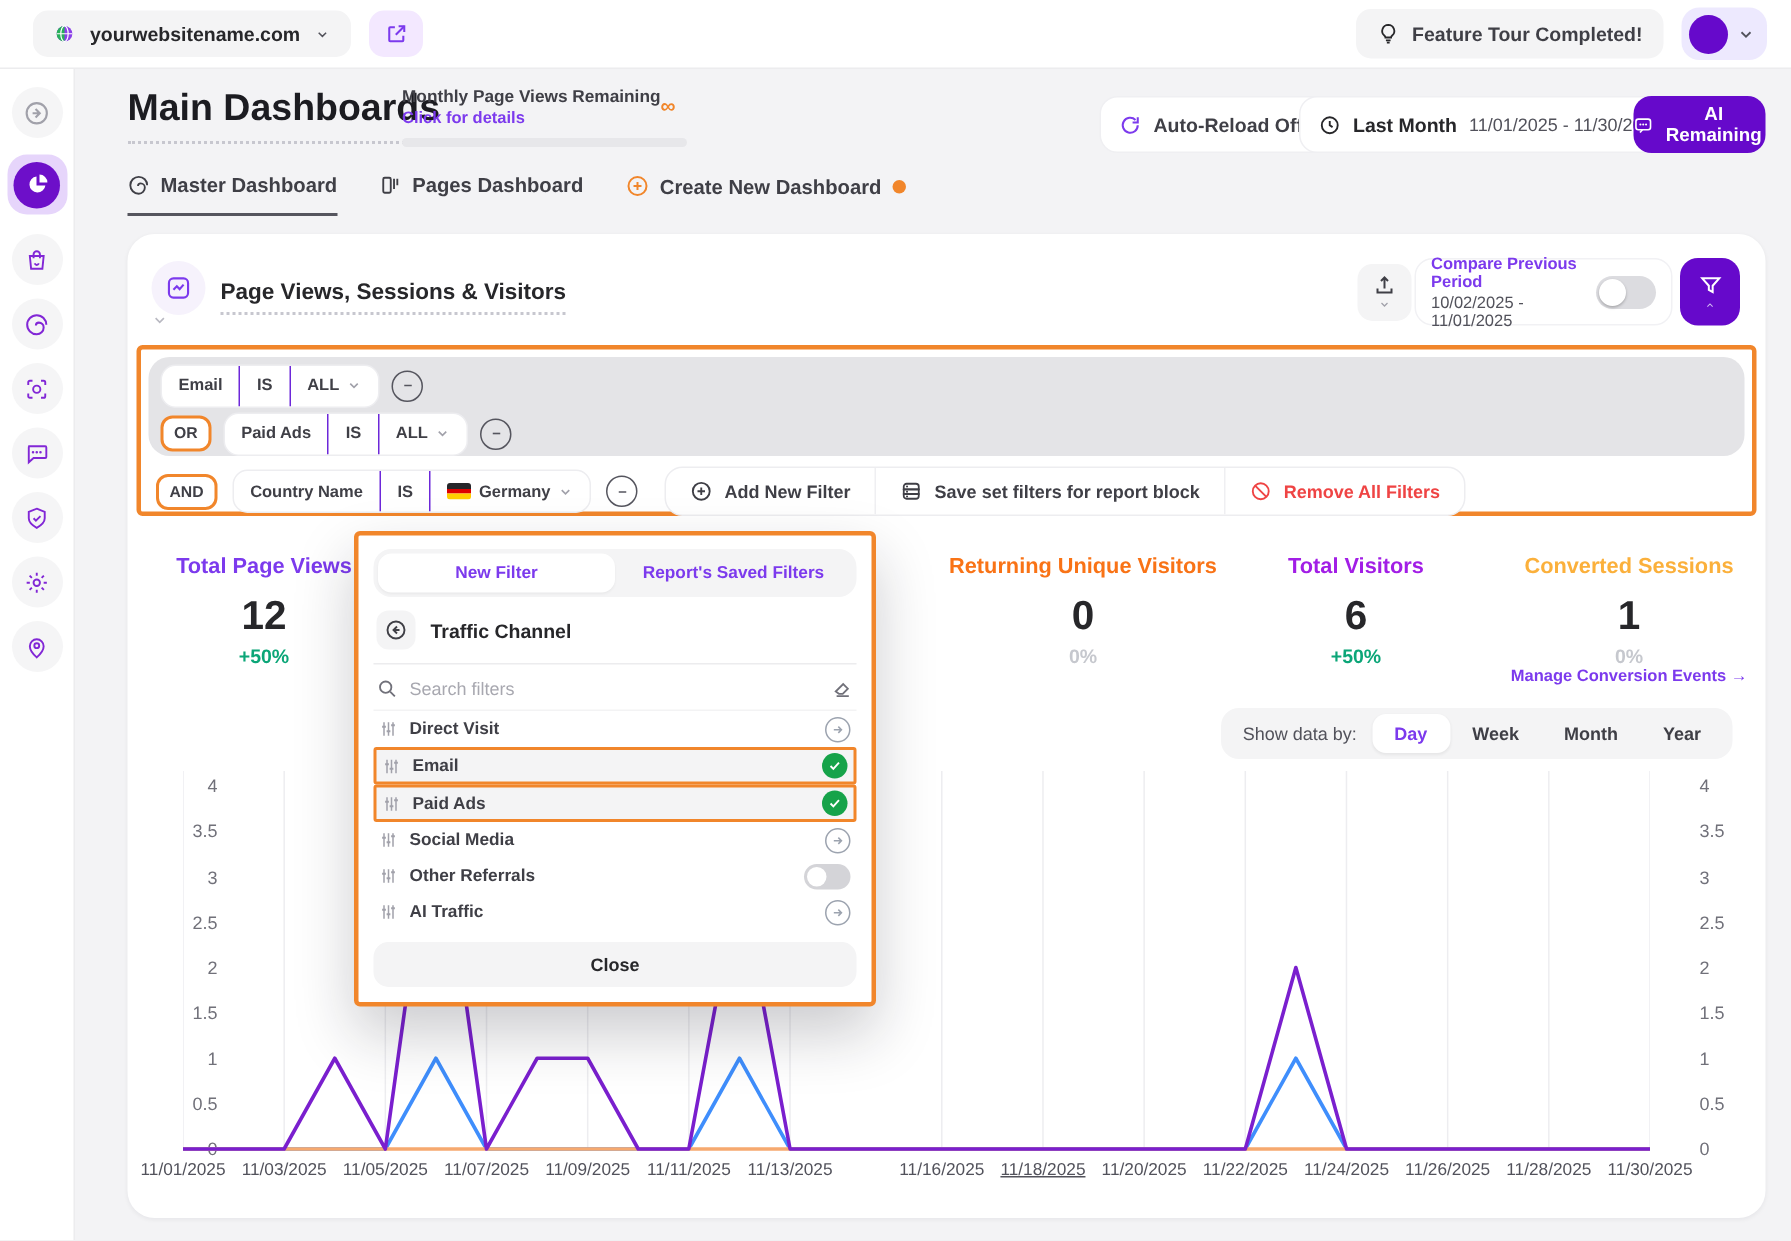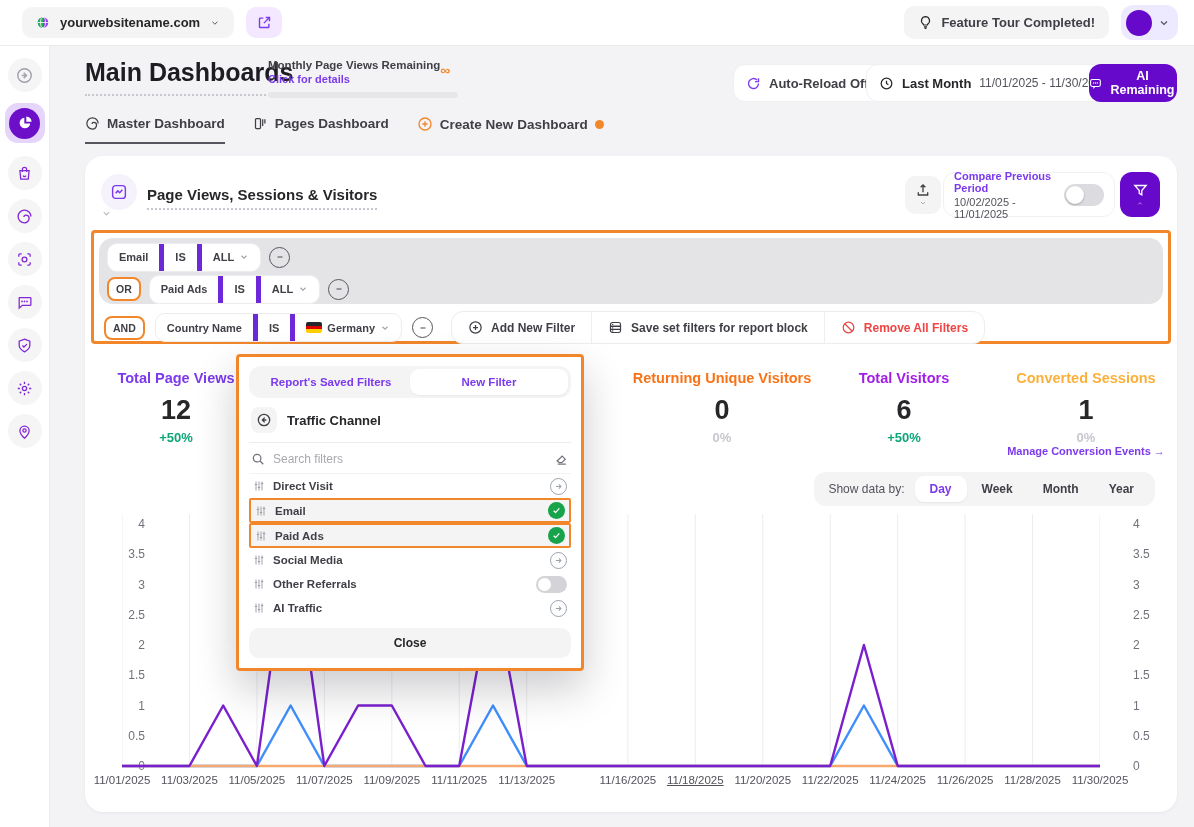--- a/index.html
+++ b/index.html
@@ -71,21 +71,21 @@
   .toggle .knob { position:absolute; left:2px; top:2px; width:18px; height:18px; border-radius:50%; background:#fff; box-shadow:0 1px 2px rgba(0,0,0,.25); }
   .funnel-btn { position:absolute; left:1035px; top:16px; width:40px; height:45px; border:none; border-radius:12px; background:#6609cb;
                 color:#fff; display:flex; flex-direction:column; align-items:center; justify-content:center; gap:1px; cursor:pointer; }
 
   
   .filter-sec { position:absolute; left:6px; top:74px; width:1080px; height:114px; border:3px solid #f1862b; border-radius:4px; background:#fff; }
   .filter-gray { margin:5px; height:66px; background:#e4e4e7; border-radius:14px; padding:5px 8px; }
   .f-row { display:flex; align-items:center; gap:8px; height:28px; margin-bottom:4px; }
   .f-row3 { display:flex; align-items:center; gap:10px; margin:7px 10px 0; }
   .chip-group { display:inline-flex; align-items:stretch; background:#fff; border:1px solid #ededf0; border-radius:10px; overflow:hidden; }
-  .chip-cell { display:flex; align-items:center; gap:5px; padding:0 11px; font-size:11px; font-weight:700; color:#3f3f46; border-left:5px solid #6d28d9; height:27px; cursor:pointer; }
+  .chip-cell { display:flex; align-items:center; gap:5px; padding:0 11px; font-size:11px; font-weight:700; color:#3f3f46; border-left:1px solid #6d28d9; height:27px; cursor:pointer; }
   .chip-cell:first-child { border-left:none; }
   .chip-cell .chev { color:#a1a1aa; }
   .op-chip { background:#fff; border:2px solid #f1862b; border-radius:8px; padding:4px 7px; font-size:10.5px; font-weight:700; color:#3f3f46; cursor:pointer; }
   .minus-btn { width:21px; height:21px; border-radius:50%; border:1.6px solid #55555e; background:transparent; color:#55555e;
                display:flex; align-items:center; justify-content:center; cursor:pointer; }
   .flag-de { width:16px; height:11px; border-radius:2px; overflow:hidden; display:inline-block; }
   .flag-de div { height:33.4%; } .fd1{background:#26262a;} .fd2{background:#dd0000;} .fd3{background:#ffce00;}
   .fbtn-group { display:inline-flex; background:#fff; border:1px solid #ededf0; border-radius:12px; overflow:hidden; margin-left:8px; }
   .fbtn { display:flex; align-items:center; gap:8px; padding:0 16px; height:31px; background:transparent; border:none;
           border-left:1px solid #efeff2; font-size:12px; font-weight:600; color:#3f3f46; cursor:pointer; font-family:inherit; }
@@ -539,22 +539,22 @@
         <span class="xlab" style="left: 72.4138%;">11/22/2025</span>
         <span class="xlab" style="left: 79.3103%;">11/24/2025</span>
         <span class="xlab" style="left: 86.2069%;">11/26/2025</span>
         <span class="xlab" style="left: 93.1034%;">11/28/2025</span>
         <span class="xlab" style="left: 100%;">11/30/2025</span>
       </div>
   </div>
 
   <div class="popup">
     <div class="pop-tabs">
+      <div class="pop-tab active">New Filter</div>
       <div class="pop-tab">Report's Saved Filters</div>
-      <div class="pop-tab active">New Filter</div>
     </div>
     <div class="pop-cat">
       <button class="back-btn">
         <svg width="16" height="16" viewBox="0 0 24 24" fill="none" stroke="currentColor" stroke-width="1.9">
             <circle cx="12" cy="12" r="8.5"></circle>
             <path d="M13 8.5L9.5 12l3.5 3.5M9.5 12h6"></path>
           </svg>
       </button>
       <span class="cat-name">Traffic Channel</span>
     </div>

